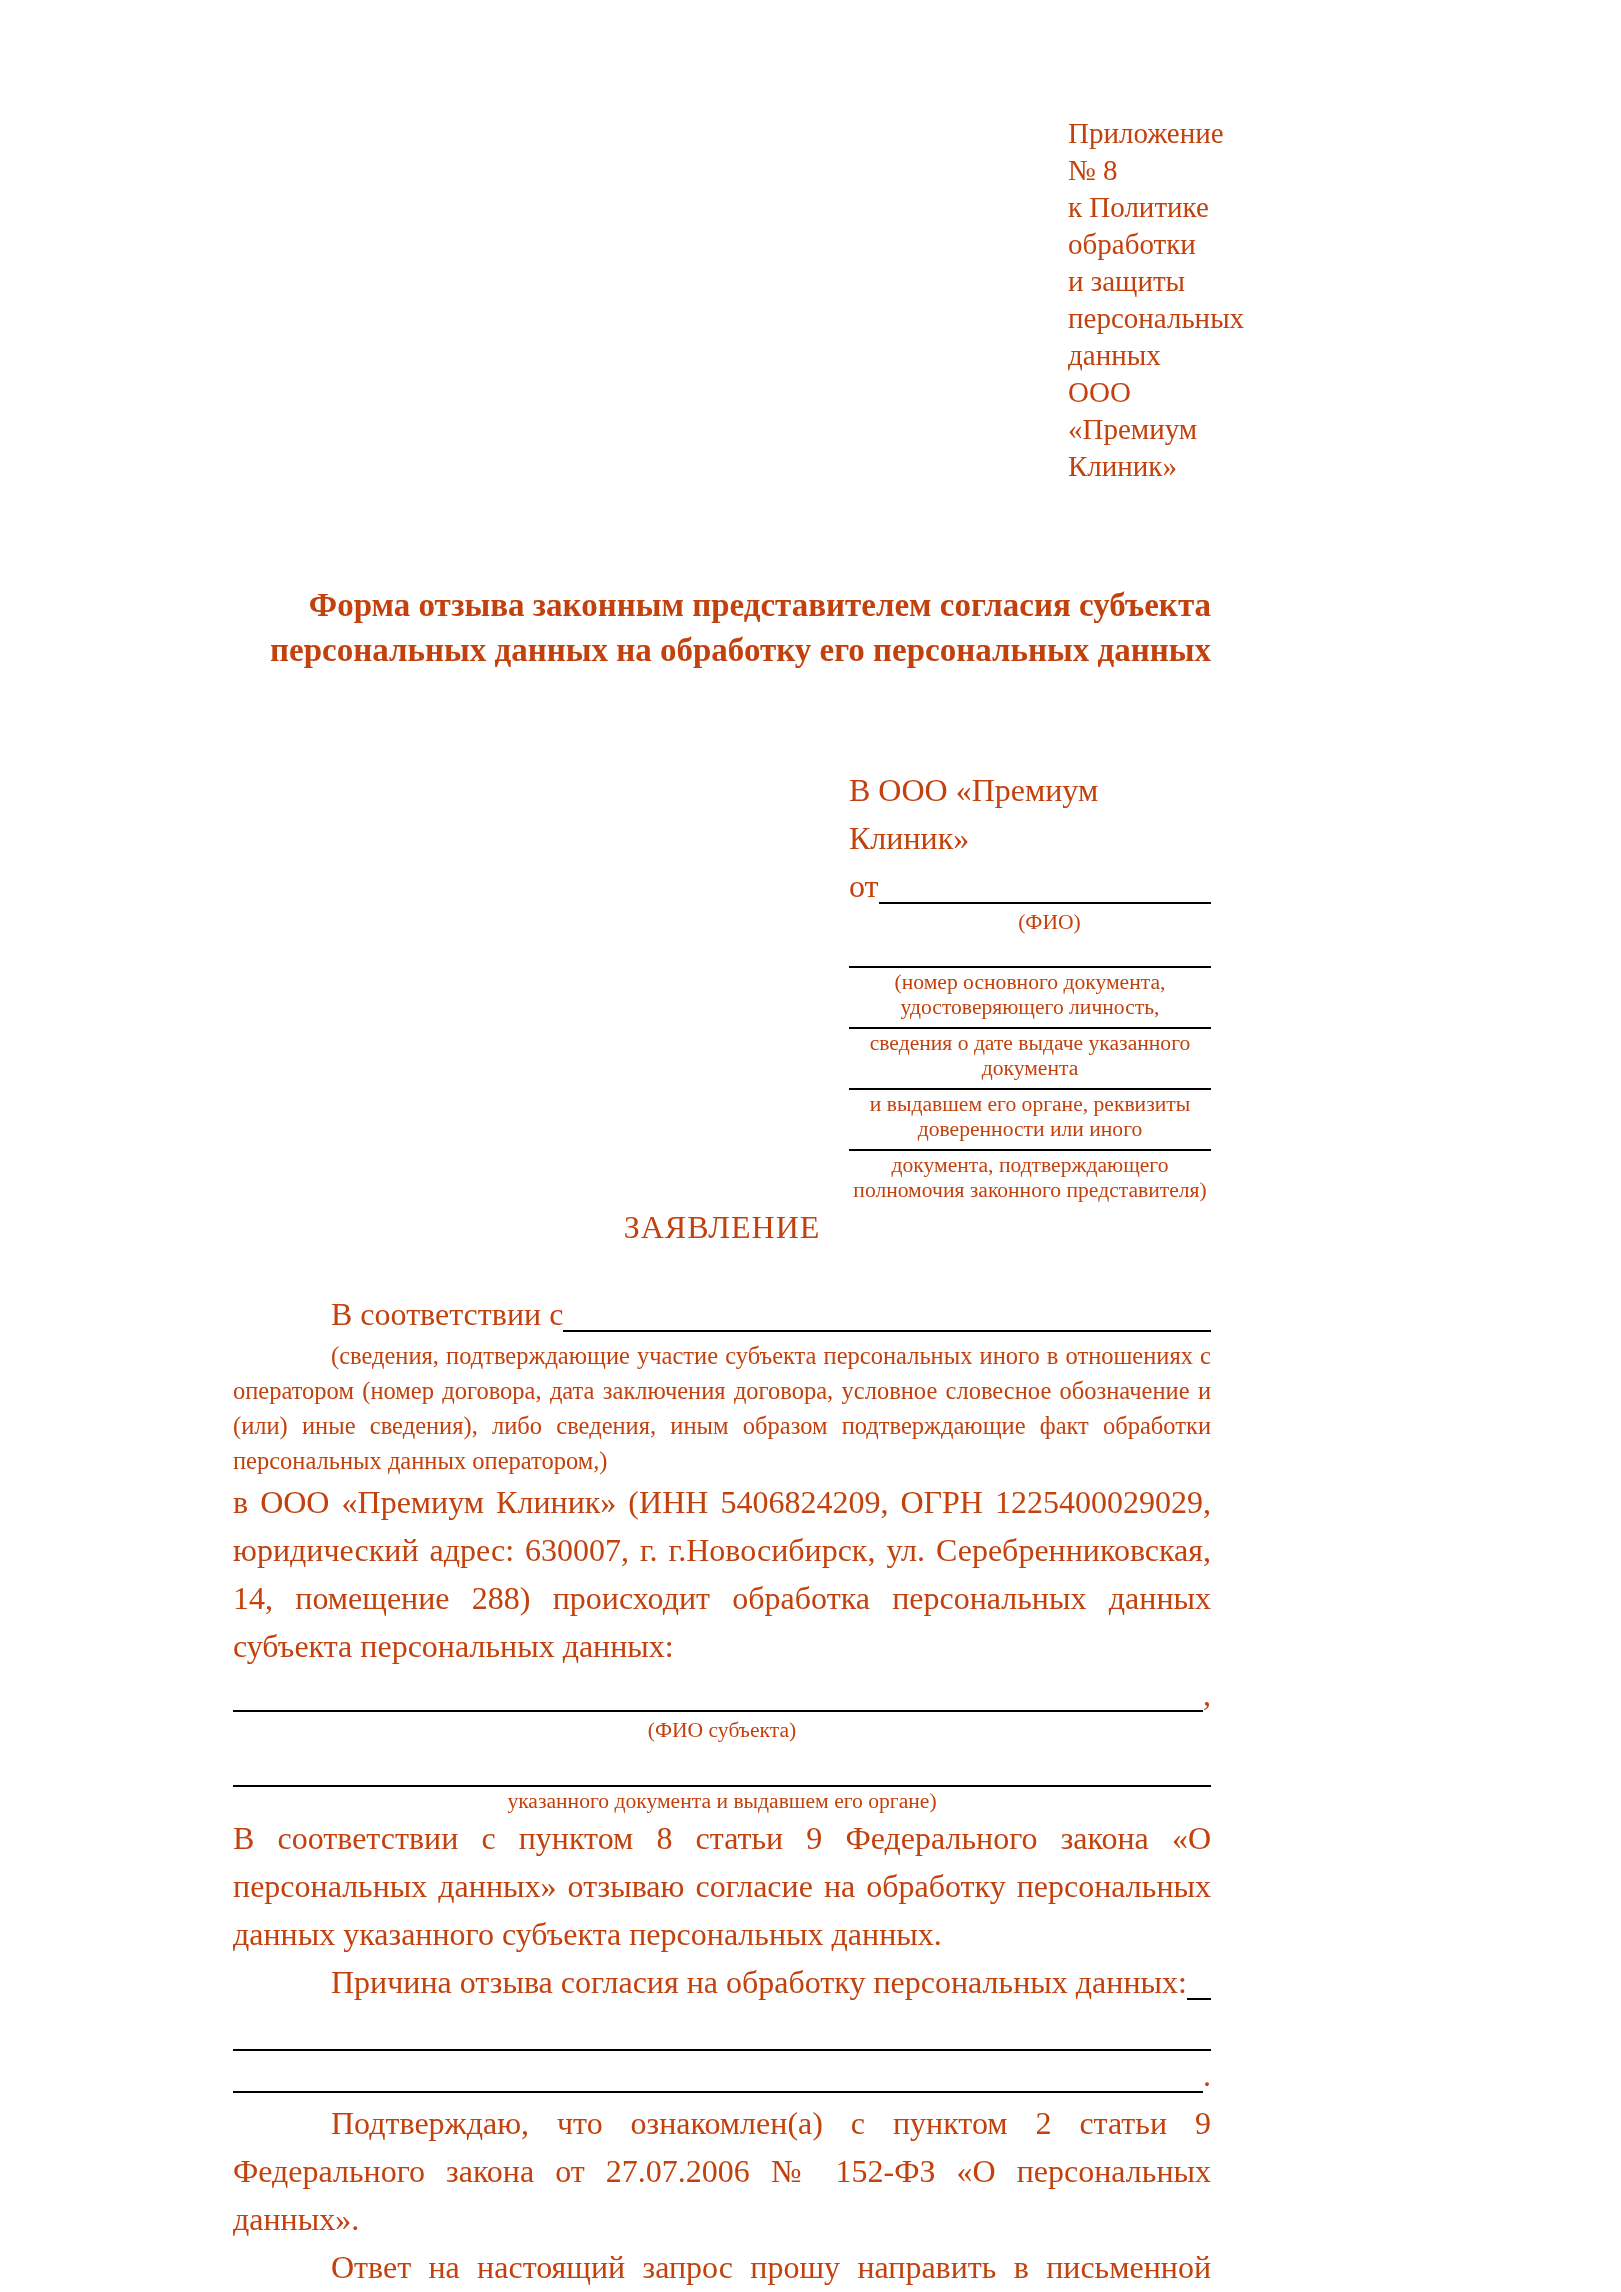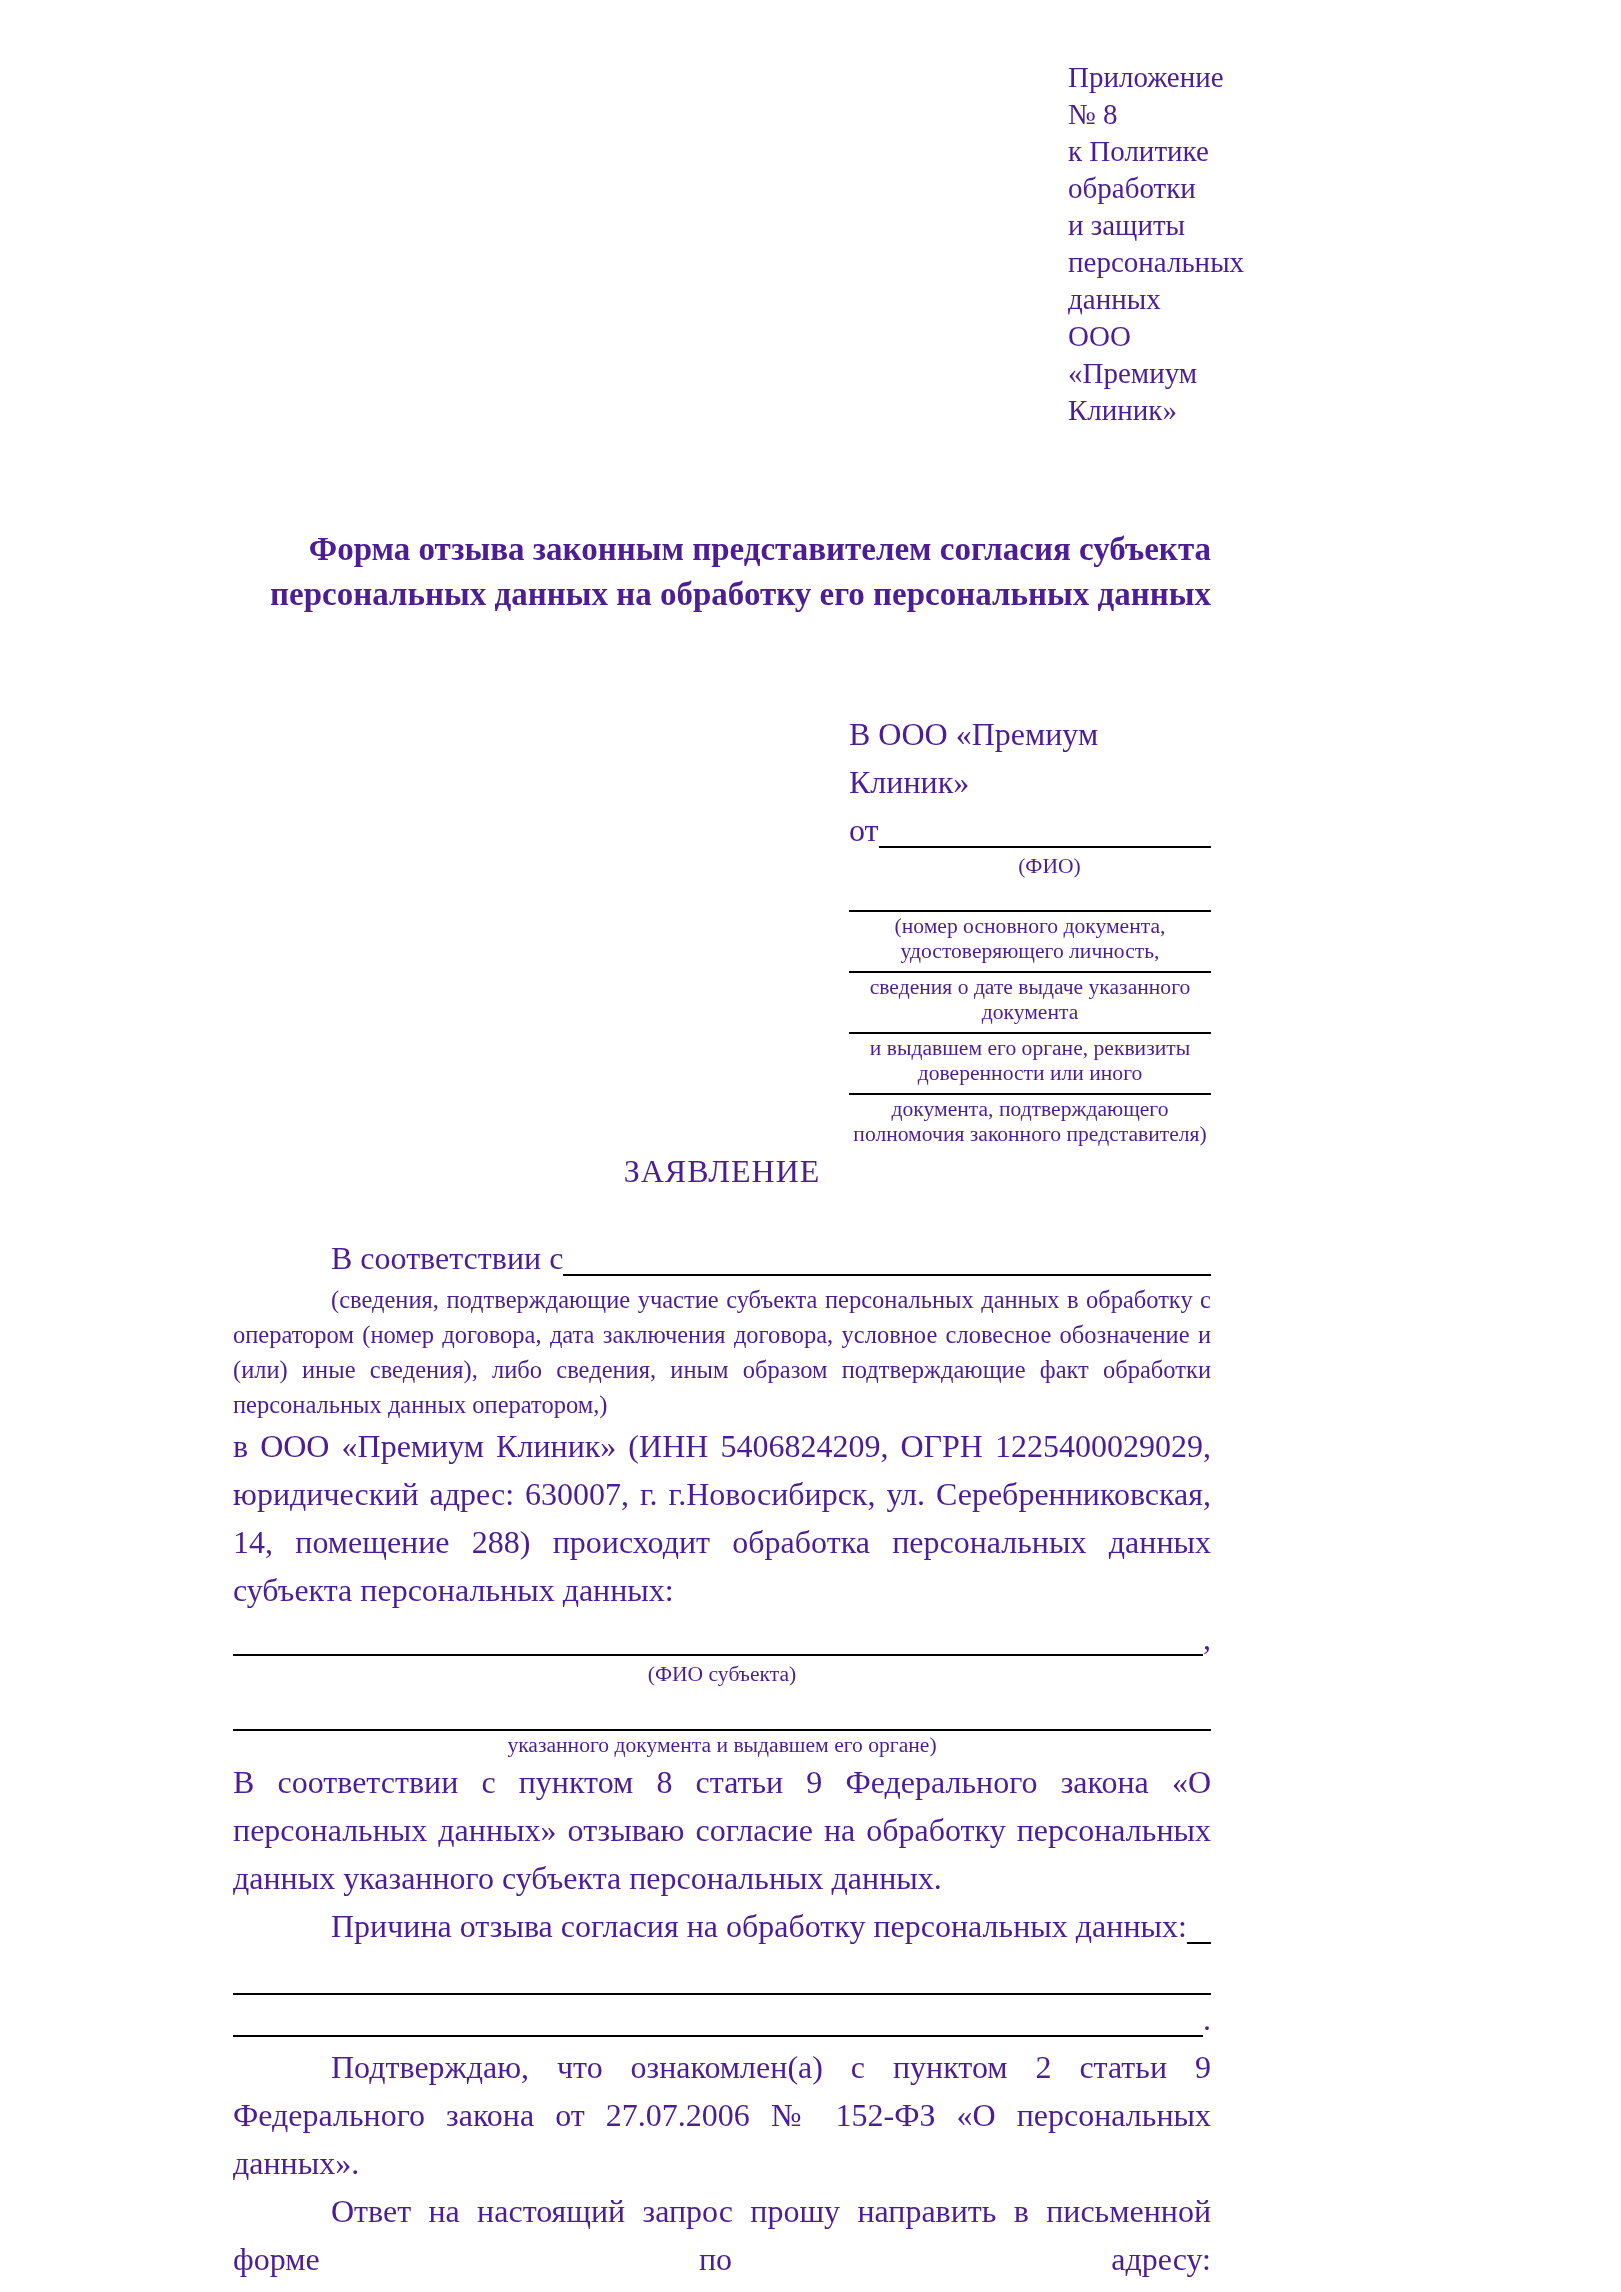--- a/index.html
+++ b/index.html
@@ -1,23 +1,23 @@
 <!DOCTYPE html>
 <html><head>
 <meta charset="utf-8">
 <style>
   html,body{margin:0;padding:0;background:#ffffff;}
   .page{
     position:relative;
     width:1323px;height:2293px;
-    background:#ffffff;color:#4c1d95;
+    background:#ffffff;color:#c2410c;
     font-family:"Liberation Serif","DejaVu Serif",serif;
     font-size:32px;line-height:48px;
     box-sizing:border-box;
-    padding:59px 112px 0 233px;
+    padding:115px 112px 0 233px;
     overflow:hidden;
   }
   .header-block{margin-left:835px;font-size:29px;line-height:37px;}
   .doc-title{
     margin:98px auto 0 auto;max-width:990px;
     font-weight:bold;font-size:33px;line-height:45px;text-align:right;
   }
   .recipient{margin-left:616px;margin-top:93px;}
   .r-row{display:flex;}
   .r-row .lbl{white-space:nowrap;}
@@ -89,21 +89,21 @@
     </div>
   </div>
 
   <div class="statement-heading">ЗАЯВЛЕНИЕ</div>
 
   <div class="intro-row">
     <span class="lbl">В соответствии с</span>
     <span class="fill"></span>
   </div>
 
-  <div class="note">(сведения, подтверждающие участие субъекта персональных данных в обработку с оператором (номер договора, дата заключения договора, условное словесное обозначение и (или) иные сведения), либо сведения, иным образом подтверждающие факт обработки персональных данных оператором,)</div>
+  <div class="note">(сведения, подтверждающие участие субъекта персональных иного в отношениях с оператором (номер договора, дата заключения договора, условное словесное обозначение и (или) иные сведения), либо сведения, иным образом подтверждающие факт обработки персональных данных оператором,)</div>
 
   <div class="para">в ООО «Премиум Клиник» (ИНН 5406824209, ОГРН 1225400029029, юридический адрес: 630007, г. г.Новосибирск, ул. Серебренниковская, 14, помещение 288) происходит обработка персональных данных субъекта персональных данных:</div>
 
   <div class="blank-row">
     <span class="fill"></span>
     <span class="tail">,</span>
   </div>
   <div class="small-cap">(ФИО субъекта)</div>
 
   <div class="s-field">

